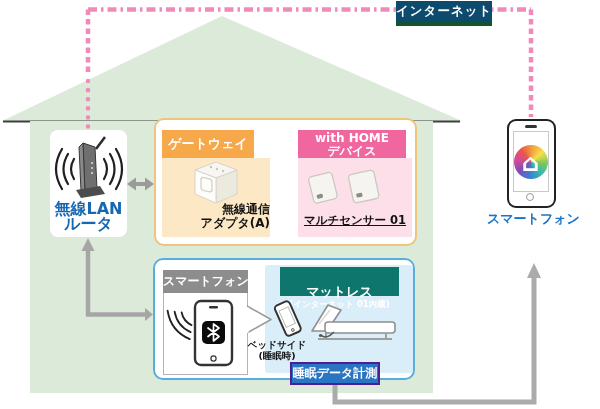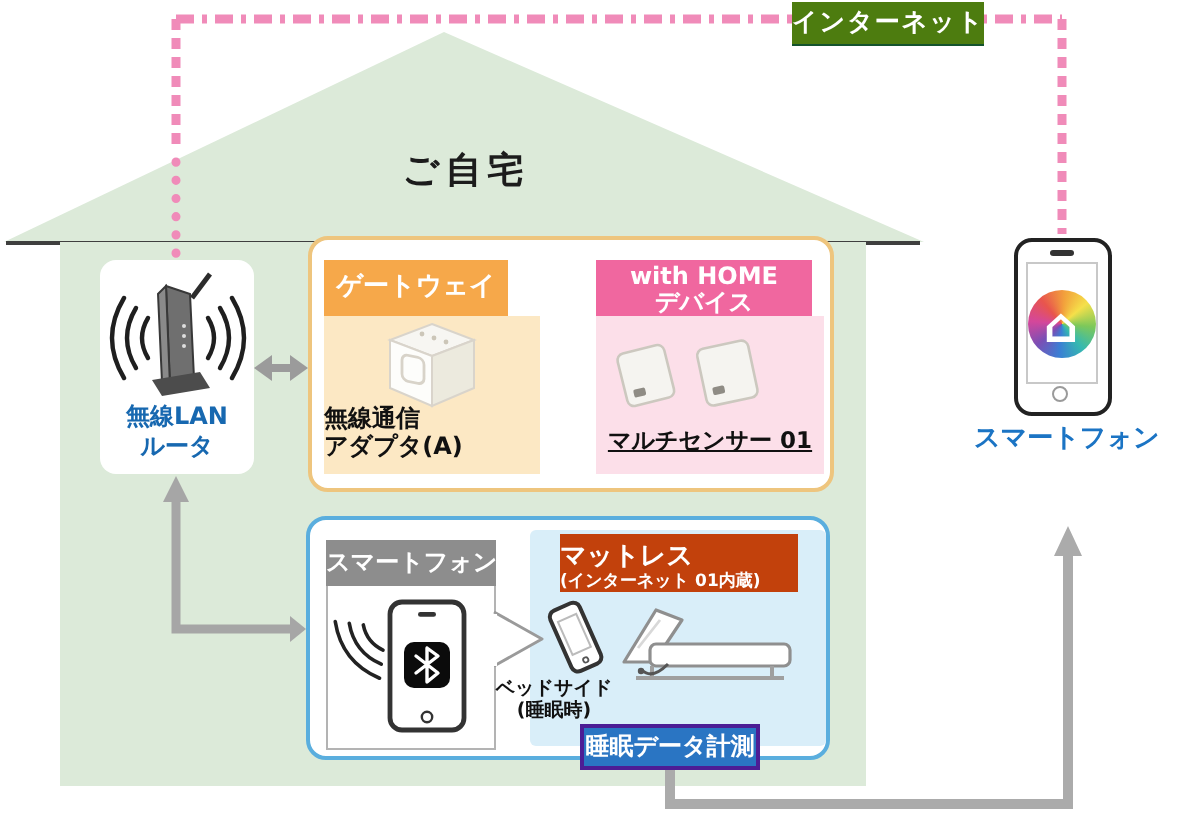--- a/index.html
+++ b/index.html
@@ -12,59 +12,59 @@
 
   
   #bg{position:absolute;left:0;top:0;width:600px;height:409px;}
 
   
   .home-title{left:193px;top:73px;width:80px;font-size:18px;font-weight:bold;
     color:#1c1c1c;letter-spacing:3px;text-align:center;white-space:nowrap;}
 
   
   .router-box{left:50px;top:130px;width:77px;height:107px;background:#fff;border-radius:8px;}
-  .router-label{left:50px;top:201px;width:77px;text-align:center;font-size:12px;
+  .router-label{left:50px;top:201px;width:77px;text-align:center;font-size:16px;
     font-weight:bold;color:#1768b0;line-height:15px;white-space:nowrap;}
 
   
   .upper-box{left:154px;top:118px;width:263px;height:128px;background:#fff;
     border:2px solid #eec57e;border-radius:10px;box-sizing:border-box;}
   .gw-header{left:162px;top:130px;width:92px;height:28px;background:#f6a84a;
     color:#fff;font-size:13px;font-weight:bold;line-height:28px;text-align:center;white-space:nowrap;}
   .gw-body{left:162px;top:158px;width:108px;height:79px;background:#fce8c4;}
-  .gw-label{left:162px;top:202px;width:108px;text-align:left;font-size:12px;
+  .gw-label{left:162px;top:202px;width:108px;text-align:right;font-size:12px;
     font-weight:bold;color:#111;line-height:14px;white-space:nowrap;}
   .wh-header{left:298px;top:130px;width:108px;height:28px;background:#f0679f;
     color:#fff;font-size:12px;font-weight:bold;line-height:13px;text-align:center;
     padding-top:2px;box-sizing:border-box;white-space:nowrap;}
   .wh-body{left:298px;top:158px;width:114px;height:79px;background:#fcdfe9;}
   .wh-label{left:296px;top:213px;width:118px;text-align:center;font-size:11.5px;
     font-weight:bold;color:#111;white-space:nowrap;text-decoration:underline;}
 
   
   .lower-box{left:153px;top:258px;width:262px;height:122px;background:#fff;
     border:2px solid #5aaede;border-radius:10px;box-sizing:border-box;}
   .sp-header{left:163px;top:270px;width:85px;height:23px;background:#8d8d8d;
     color:#fff;font-size:12px;font-weight:bold;line-height:23px;text-align:center;white-space:nowrap;}
   .sp-body{left:163px;top:293px;width:85px;height:82px;background:#fff;
     border:1px solid #b3b3b3;border-top:none;box-sizing:border-box;}
   .mat-panel{left:265px;top:265px;width:148px;height:108px;background:#d9eef9;border-radius:3px;}
-  .mat-header{left:280px;top:267px;width:119px;height:29px;background:#c2410c;
-    color:#fff;text-align:left;box-sizing:border-box;padding-top:5px;}
+  .mat-header{left:280px;top:267px;width:119px;height:29px;background:#0f766e;
+    color:#fff;text-align:center;box-sizing:border-box;padding-top:18px;}
   .mat-header .l1{display:block;font-size:13px;font-weight:bold;line-height:14px;}
   .mat-header .l2{display:block;font-size:8.5px;font-weight:bold;line-height:11px;white-space:nowrap;}
   .bedside-label{left:246px;top:339px;width:62px;text-align:center;font-size:9.5px;
     font-weight:bold;color:#111;line-height:11px;white-space:nowrap;}
   .sleep-badge{left:290px;top:362px;width:90px;height:23px;background:#2a75c3;
     border:2px solid #4c1d95;box-sizing:border-box;color:#fff;font-size:12px;
     font-weight:bold;line-height:18px;text-align:center;white-space:nowrap;}
 
   
-  .internet-badge{left:396px;top:1px;width:96px;height:21px;background:#4d7c0f;
-    border-bottom:1px solid #14532d;box-sizing:content-box;color:#fff;font-size:12.5px;
+  .internet-badge{left:396px;top:1px;width:96px;height:21px;background:#0c4a6e;
+    border-bottom:4px solid #14532d;box-sizing:content-box;color:#fff;font-size:12.5px;
     font-weight:bold;line-height:20px;text-align:center;letter-spacing:1px;white-space:nowrap;}
 
   
   .out-phone{left:507px;top:119px;width:49px;height:89px;background:#fff;
     border:2.5px solid #222;border-radius:9px;box-sizing:border-box;}
   .speaker{position:absolute;left:16px;top:4px;width:12px;height:2.5px;background:#333;border-radius:2px;}
   .screen{position:absolute;left:3.5px;top:10px;width:36px;height:61px;border:1px solid #c8c8c8;
     background:#fff;box-sizing:border-box;}
   .app-icon{position:absolute;left:0;top:13px;right:0;margin:0 auto;width:34px;height:34px;border-radius:50%;
     background:conic-gradient(from -40deg,#e8554d,#f2a13c,#f5e04a,#7dc85a,#35b9b0,#3b7fd4,#7a4fb5,#d4479b,#e8554d);}
@@ -116,21 +116,20 @@
 
     <g fill="#9b9b9b">
       <line x1="281" y1="184" x2="292" y2="184" stroke="#9b9b9b" stroke-width="4"></line>
       <polygon points="282,177.5 282,190.5 273,184"></polygon>
       <polygon points="291,177.5 291,190.5 300,184"></polygon>
     </g>
   </svg>
 
   <div class="abs internet-badge">インターネット</div>
 
-  <div class="abs home-title">ご自宅</div>
 
   <div class="abs router-box">
     <svg width="77" height="68" viewBox="0 0 77 68" style="position:absolute;left:0;top:5px;">
       <g stroke="#1f1f1f" stroke-width="2.2" fill="none" stroke-linecap="round">
         <path d="M24 24 Q18 34 24 44"></path>
         <path d="M18 19 Q9 34 18 49"></path>
         <path d="M12 14 Q0 34 12 54"></path>
         <path d="M54 24 Q60 34 54 44"></path>
         <path d="M60 19 Q69 34 60 49"></path>
         <path d="M66 14 Q78 34 66 54"></path>

